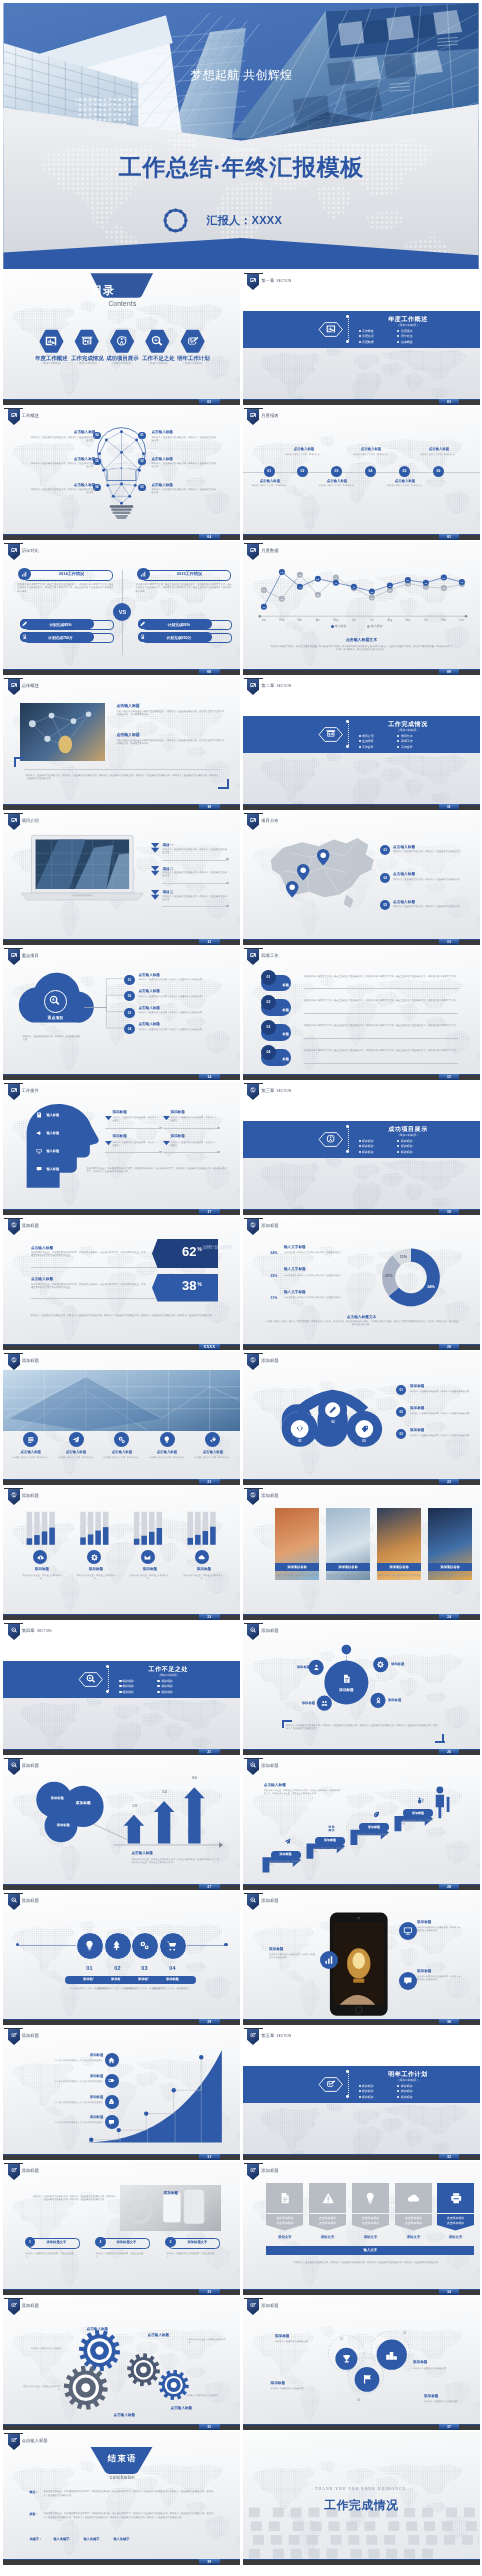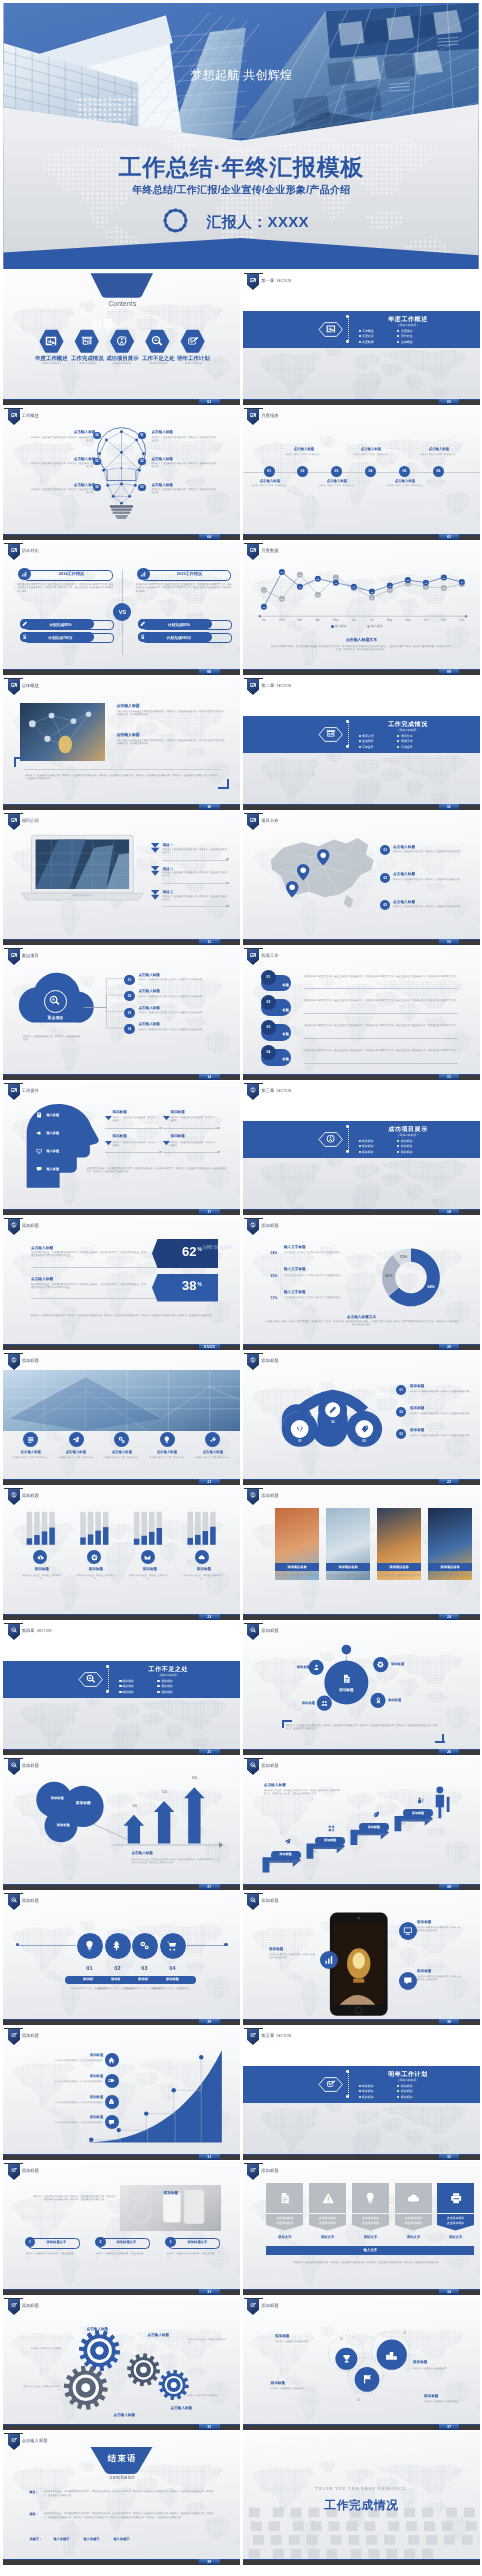--- a/index.html
+++ b/index.html
@@ -9,21 +9,21 @@
 
   
   #hero{position:absolute;left:3.4px;top:3.4px;width:476px;height:266px;overflow:hidden;}
   #hero svg{position:absolute;left:0;top:0;}
   .hero-txt{position:absolute;left:0;width:476px;text-align:center;color:#fff;}
   #hero-year{top:7.6px;font-size:54px;font-weight:normal;letter-spacing:-0.7px;line-height:1;
       font-family:"Liberation Sans",sans-serif;}
   #hero-slogan{top:64px;font-size:12px;letter-spacing:0.3px;}
   #hero-title{top:149px;font-size:23px;font-weight:bold;color:#2b55a2;letter-spacing:0.7px;}
   #hero-sub{top:180px;font-size:10px;font-weight:bold;color:#2b55a2;letter-spacing:0.3px;}
-  #hero-author{top:210px;font-size:15px;font-weight:bold;color:#2b55a2;letter-spacing:0.3px;text-align:left;left:203px;width:138px;}
+  #hero-author{top:210px;font-size:11px;font-weight:bold;color:#2b55a2;letter-spacing:0.3px;text-align:left;left:203px;width:138px;}
   #hero svg#hero-gear{position:absolute;left:160px;top:205px;}
 
   
   #grid{position:absolute;left:0;top:272px;width:483px;}
   .row{position:relative;height:135px;}
   .thumb{position:absolute;top:0;width:237px;height:133px;overflow:hidden;background:#fff;}
   .thumb.L{left:3.4px;}
   .thumb.R{left:243px;}
 
   .sl{position:absolute;left:0;top:0;width:237px;height:133px;overflow:hidden;
@@ -220,21 +220,20 @@
             <g clip-path="url(#heromapc)">
               <rect x="0" y="0" width="690" height="386" fill="url(#heromapp)"></rect>
             </g>
           </g>
 
         <path d="M0 362 L345 341 L690 366 V386 H0 Z" fill="#2f5aa8"></path>
       </g>
     </svg>
     <div class="hero-txt" id="hero-title">工作总结·年终汇报模板</div>
     <div class="hero-txt" id="hero-slogan">梦想起航 共创辉煌</div>
-    <div class="hero-txt" id="hero-sub">年终总结/工作汇报/企业宣传/企业形象/产品介绍</div>
     <div class="hero-txt" id="hero-author">汇报人：XXXX</div>
     <svg id="hero-gear" width="25" height="25" viewBox="0 0 36 36">
       <g id="gear-teeth" fill="#2b55a2">
           <polygon points="19.94,5.40 19.55,0.60 16.45,0.60 16.06,5.40"></polygon>
           <polygon points="25.98,8.06 28.04,3.71 25.36,2.16 22.62,6.12"></polygon>
           <polygon points="29.88,13.38 33.84,10.64 32.29,7.96 27.94,10.02"></polygon>
           <polygon points="30.60,19.94 35.40,19.55 35.40,16.45 30.60,16.06"></polygon>
           <polygon points="27.94,25.98 32.29,28.04 33.84,25.36 29.88,22.62"></polygon>
           <polygon points="22.62,29.88 25.36,33.84 28.04,32.29 25.98,27.94"></polygon>
           <polygon points="16.06,30.60 16.45,35.40 19.55,35.40 19.94,30.60"></polygon>
@@ -262,21 +261,21 @@
                   </pattern>
                 </defs>
                 <g clip-path="url(#wmc1)">
                   <rect x="0" y="0" width="344" height="193.5" fill="url(#wmc1p)"></rect>
                 </g>
               </g>
             </svg>
             <svg style="position:absolute;left:0;top:0;" width="237" height="133" viewBox="0 0 344 193.5">
               <path d="M126.9 1.8 H217.9 L201.5 35 Q199.8 37.6 196.5 37.6 H148.5 Q145.2 37.6 143.5 35 Z" fill="#31589e"></path>
             </svg>
-            <div style="position:absolute;left:88px;top:13px;width:62px;text-align:left;color:#fff;font-size:11px;font-weight:bold;letter-spacing:0.7px;line-height:11.7px;margin-top:34px;">目录</div>
+            <div style="position:absolute;left:88px;top:13px;width:62px;text-align:left;color:#fff;font-size:11px;font-weight:bold;letter-spacing:0.7px;line-height:11.7px;">目录</div>
             <div style="position:absolute;left:88px;top:28px;width:62px;text-align:center;color:#5f6775;font-size:6.6px;letter-spacing:0.2px;line-height:7.6px;">Contents</div>
             <svg style="position:absolute;left:0;top:0;" width="237" height="133" viewBox="0 0 344 193.5">
               <path d="M53.74999999999999 100.8 L61.925 85.3 L78.27499999999999 85.3 L86.44999999999999 100.8 L78.27499999999999 116.3 L61.925 116.3 Z" fill="#2f5aa8" stroke-linejoin="round" stroke="#2f5aa8" stroke-width="2.2"></path>
             </svg>
             <svg width="12" height="12" viewBox="0 0 16 16" style="position:absolute;left:42px;top:63px;">
               <path d="M1 2.3h14v11.4H1z M2.9 4.2h10.2v7.6H2.9z M4.4 10.2V7.3h1.5v2.9z M6.5 10.2V5.9h1.5v4.3z M8.6 10.2V7.9h1.5v2.3z M9.6 10.3l1.3-1.5 2.3 2v3.1h-2.8l-1.7-1.5z" fill="#ffffff" fill-rule="evenodd"></path>
             </svg>
             <div style="position:absolute;left:28px;top:83px;width:40px;text-align:center;color:#2b55a2;font-size:5.4px;font-weight:bold;line-height:6.6px;">年度工作概述</div>
             <div style="position:absolute;left:28px;top:90px;width:40px;text-align:center;color:#99a2ae;font-size:2.9px;line-height:3.7px;">（添加二级标题）</div>
             <svg style="position:absolute;left:0;top:0;" width="237" height="133" viewBox="0 0 344 193.5">

